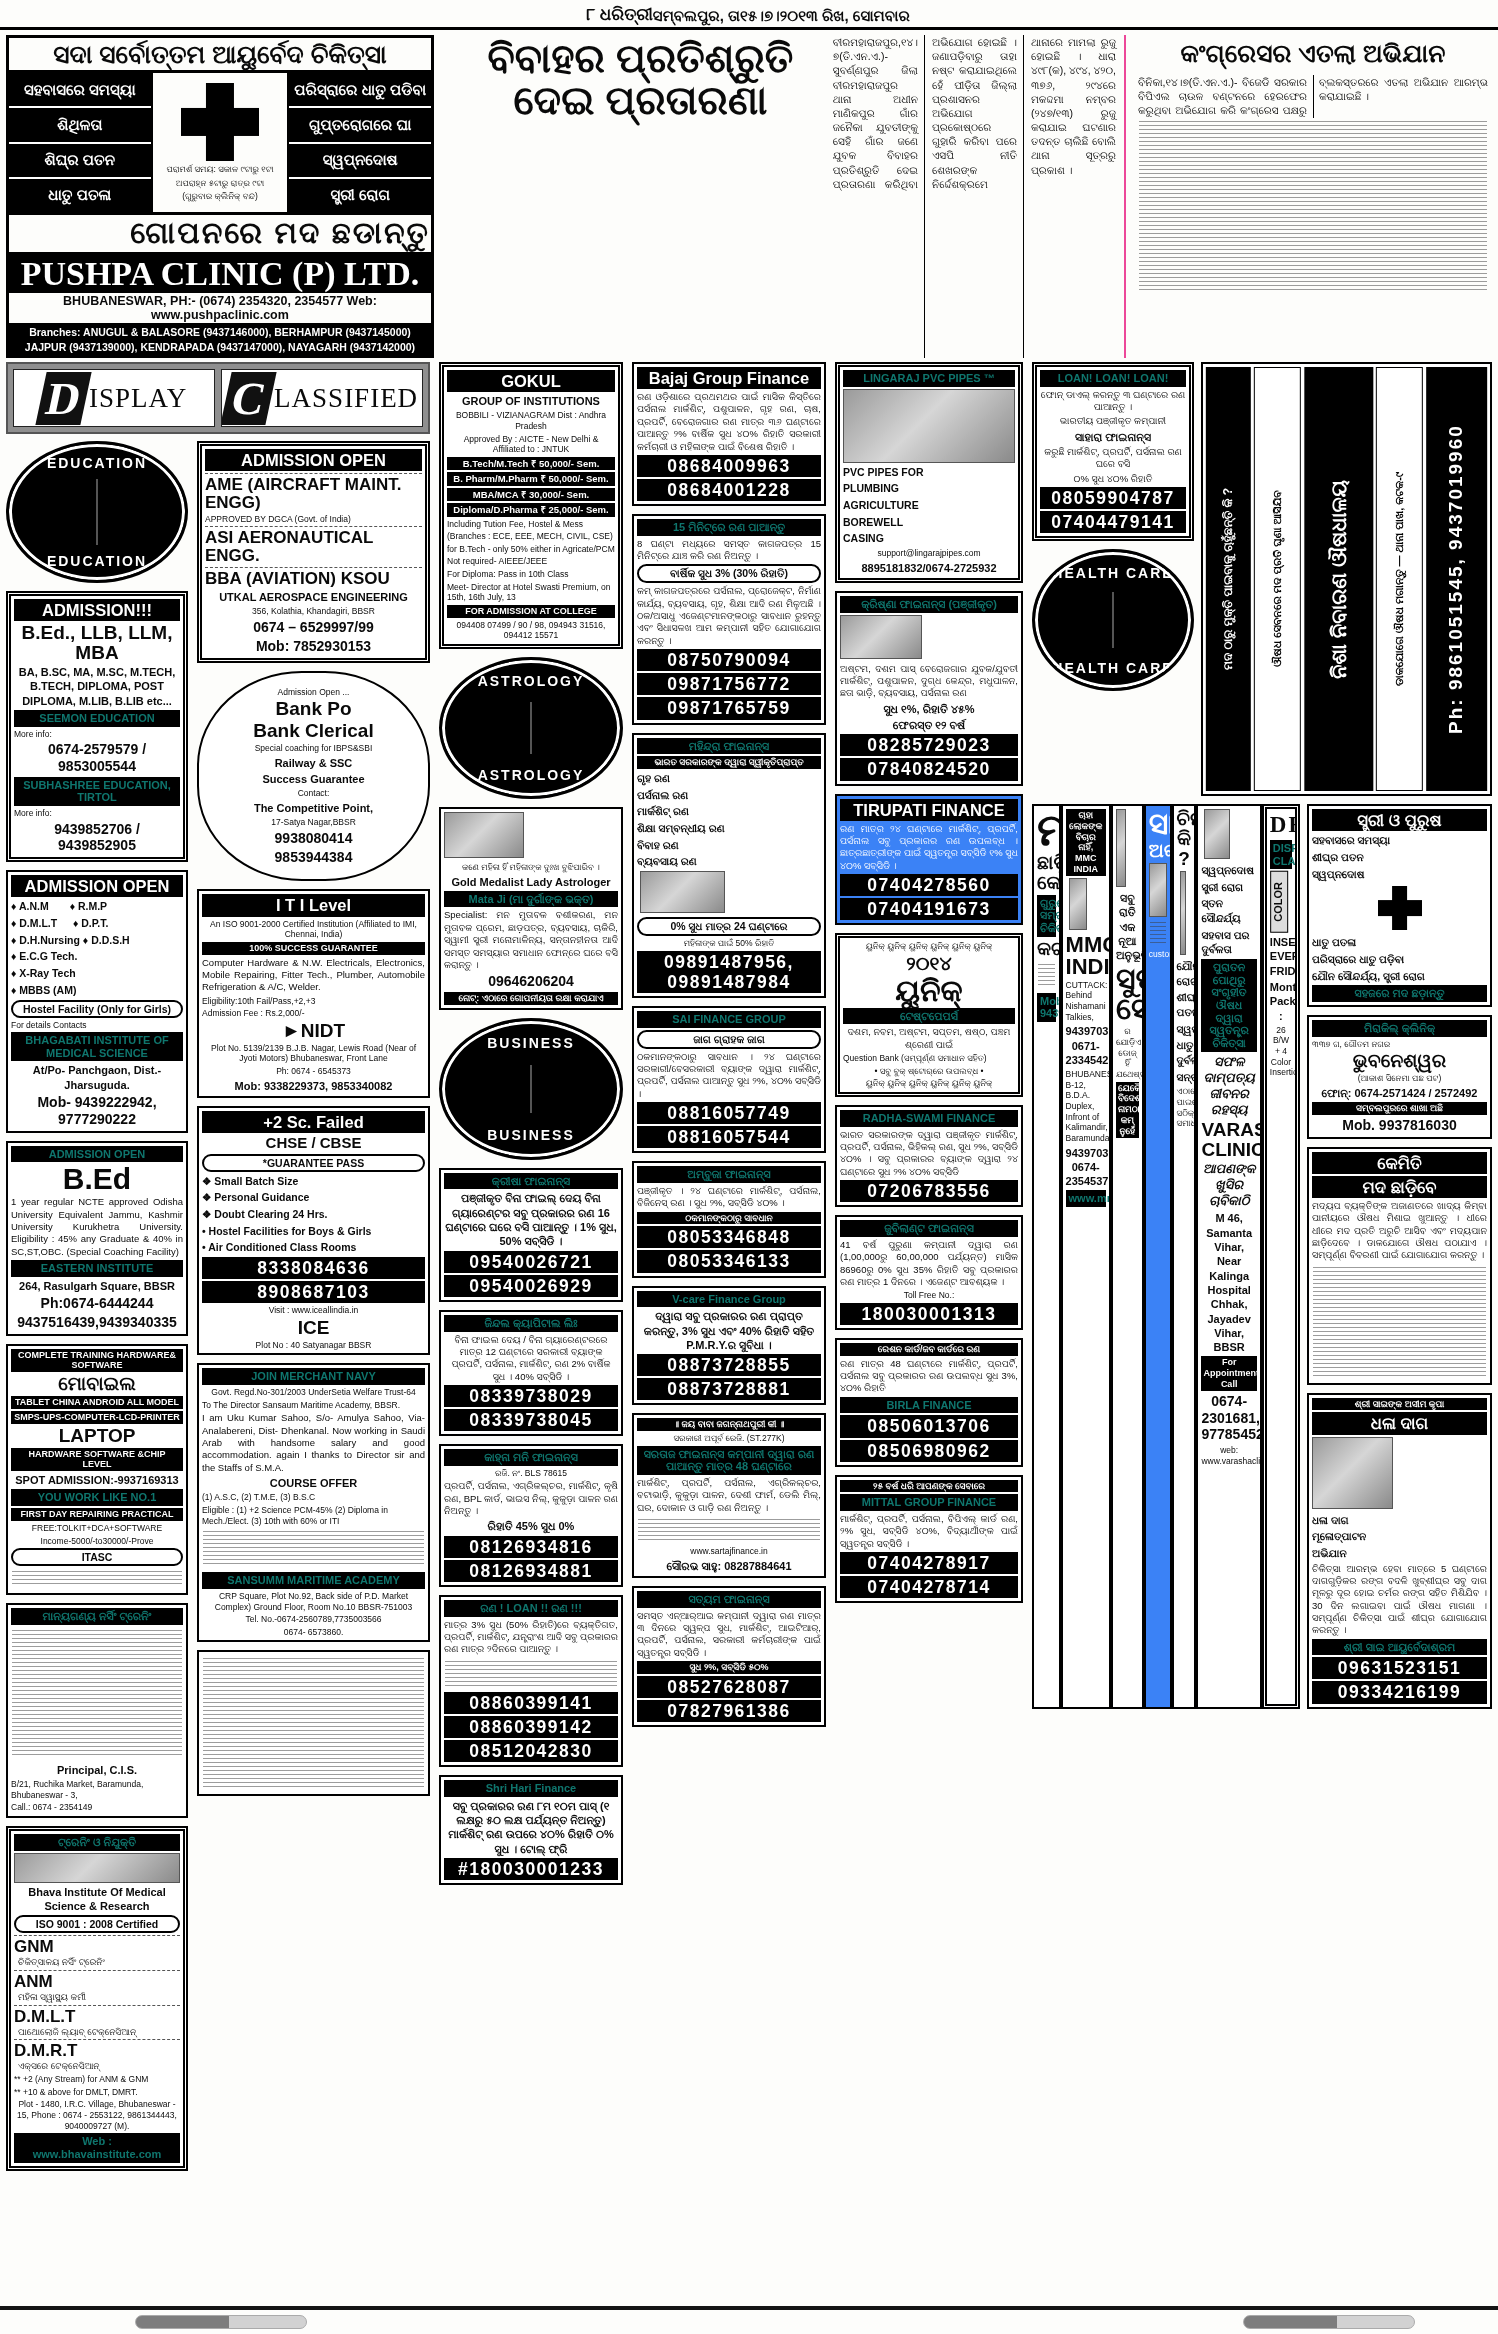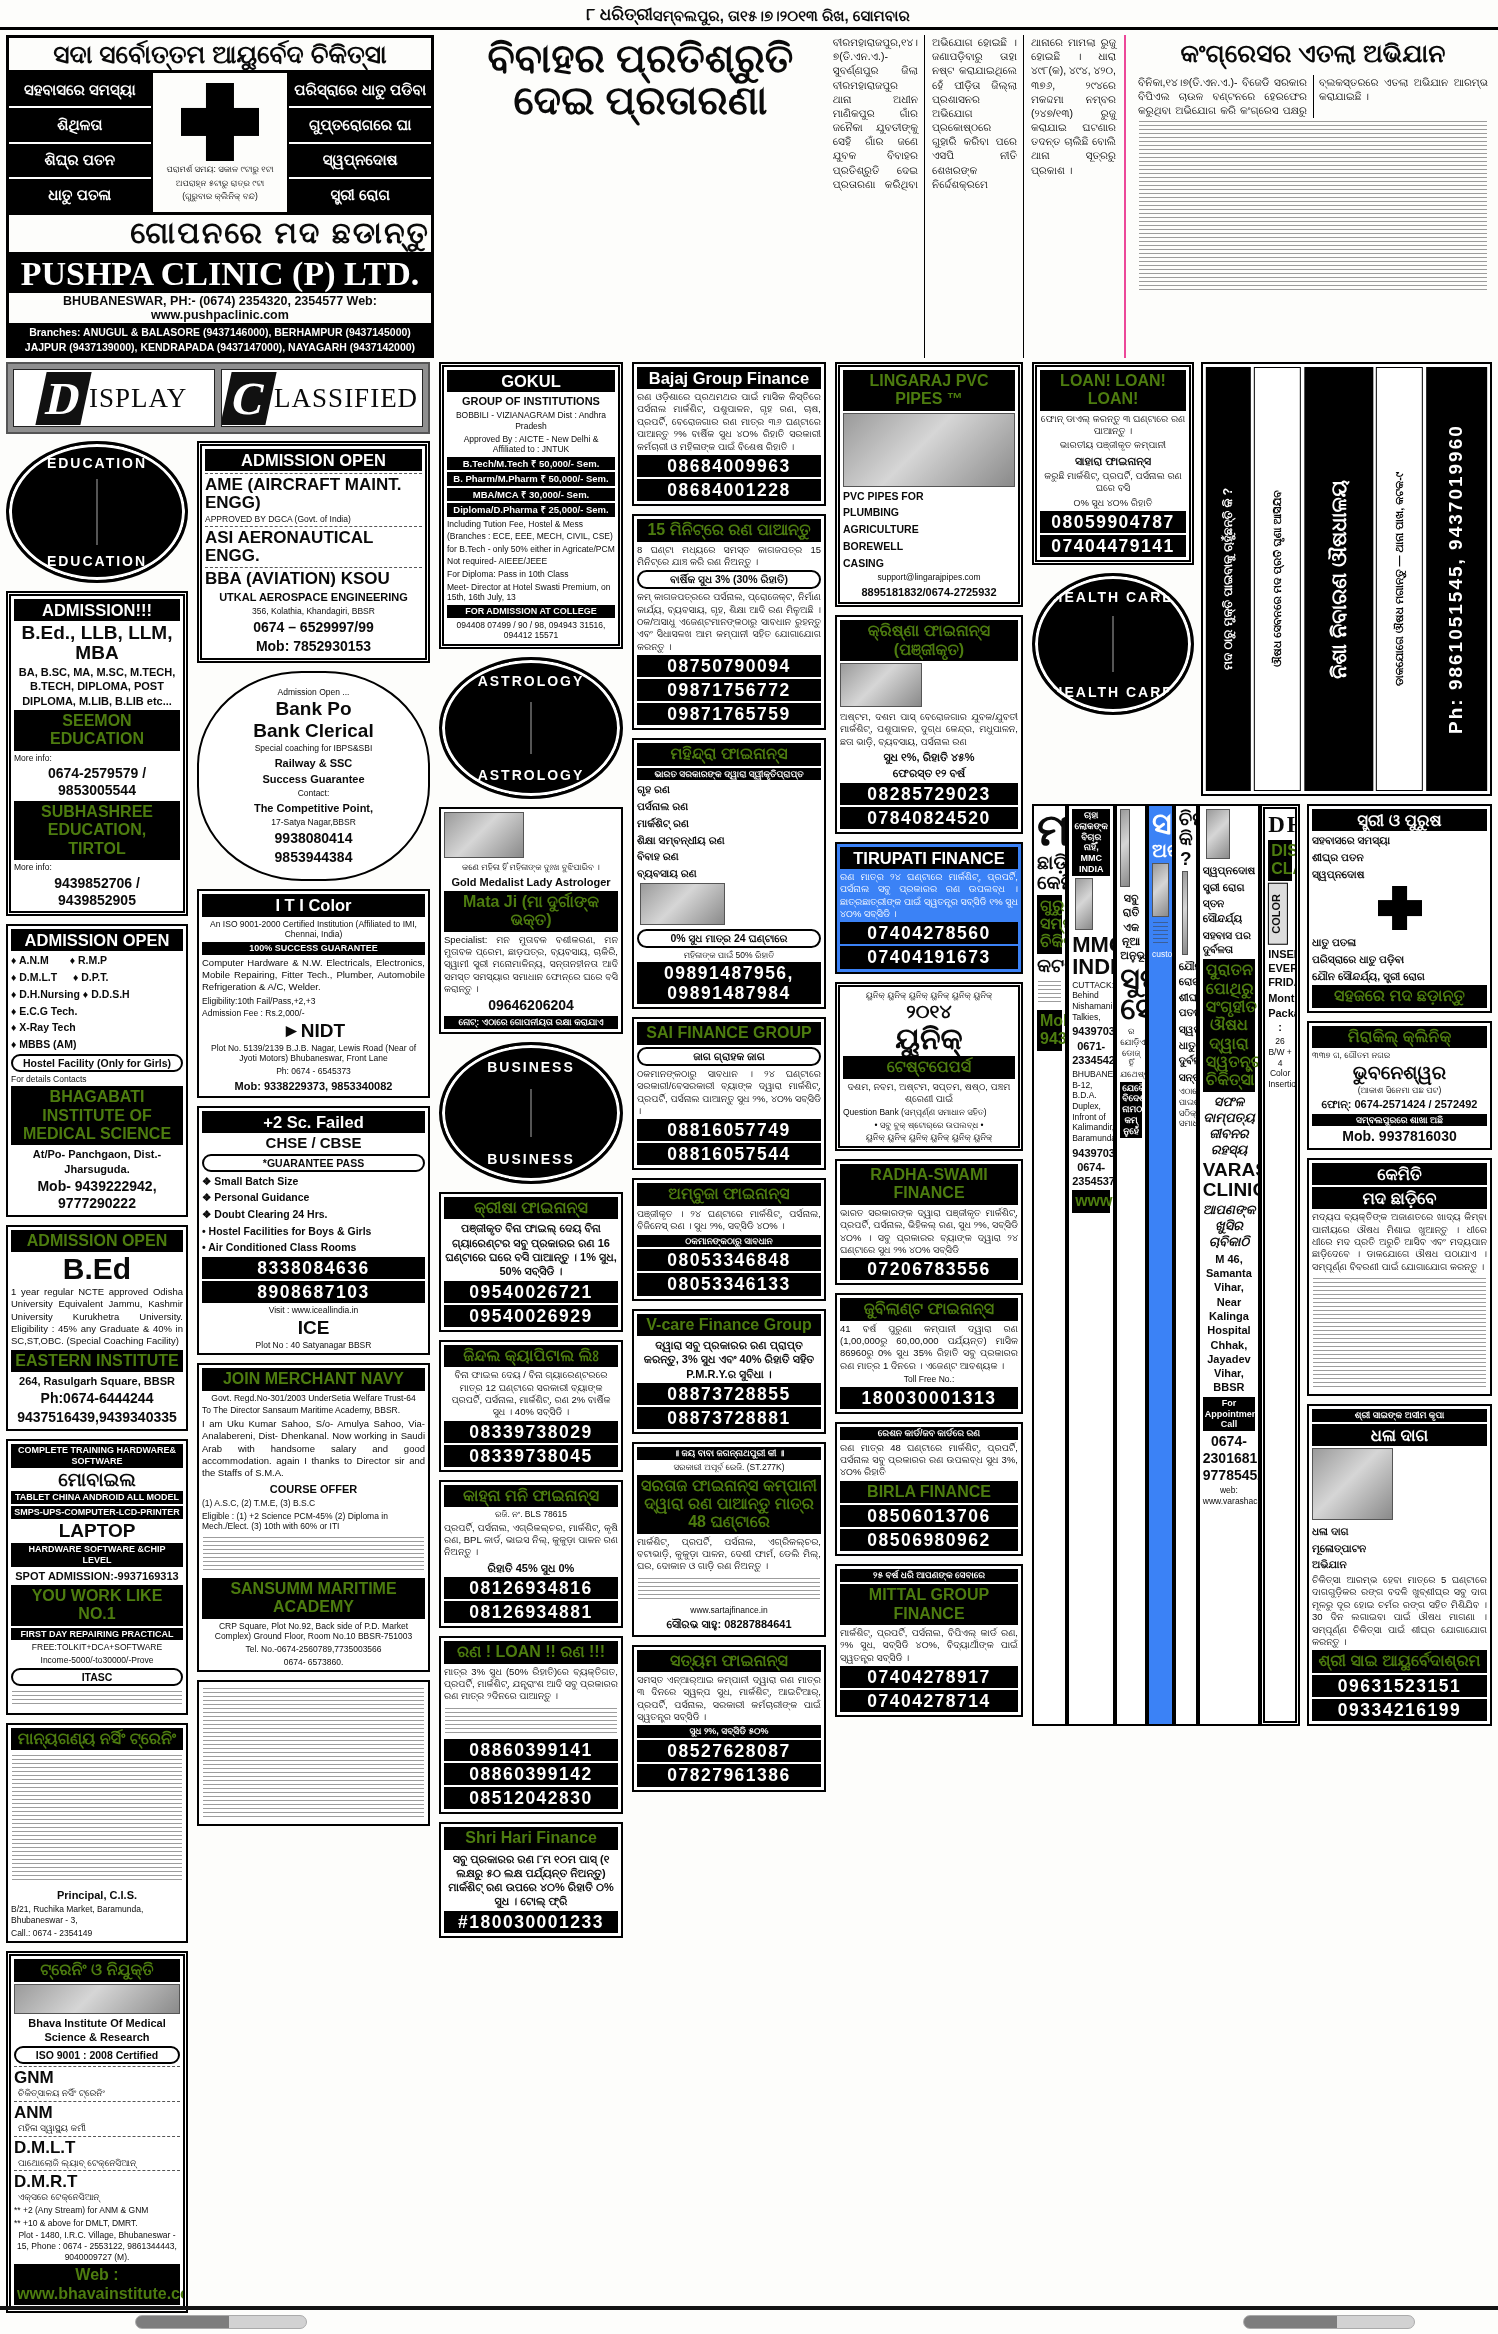--- a/index.html
+++ b/index.html
@@ -65,21 +65,21 @@
   
   .ad{border:2px solid #000;background:#fff;margin-bottom:8px;padding:3px;display:flex;
       flex-direction:column;gap:2px;overflow:hidden}
   .ad.dbl{border:5px double #000}
   .ad.inv{background:#3b82f6;color:#fff}
   .ad.inv .b-body,.ad.inv .b-bodyc{color:#fff}
   .ad.logoad{background:#000;color:#fff;border-radius:50%;min-height:142px;align-items:center;
              justify-content:space-around;padding:8px 4px;box-shadow:inset 0 0 0 3px #fff;border:3px solid #000}
   .ad.rnd{border-radius:45%;padding:14px 8px;align-items:center}
   .ad.vert{flex-direction:row;height:434px;gap:3px;padding:3px}
-  .b-bar{background:#000;color:#4d7c0f;font-weight:bold;text-align:center;padding:2px 3px;font-size:16px;line-height:1.15}
+  .b-bar{background:#000;color:#0f766e;font-weight:bold;text-align:center;padding:2px 3px;font-size:11px;line-height:1.15}
   .b-barlg{background:#000;color:#fff;font-weight:bold;text-align:center;padding:2px;font-size:16.5px;line-height:1.1}
   .b-barsm{background:#000;color:#fff;font-weight:bold;text-align:center;padding:1px 2px;font-size:9px;line-height:1.2}
   .b-cell{background:#000;color:#fff;font-weight:bold;text-align:center;font-size:9.5px;padding:1px;line-height:1.2}
   .b-chip{border:2px solid #000;border-radius:12px;font-weight:bold;text-align:center;font-size:10.5px;padding:1px 2px}
   .b-title{font-weight:bold;text-align:center;font-size:15px;line-height:1.1}
   .b-big{font-weight:bold;text-align:center;font-size:19px;line-height:1.05}
   .b-big2{font-weight:bold;text-align:left;font-size:22px;line-height:1}
   .b-huge{font-weight:bold;text-align:center;font-size:30px;line-height:1}
   .b-huge2{font-weight:bold;text-align:center;font-size:44px;line-height:.95}
   .b-body{font-size:9.5px;text-align:justify;line-height:1.3}
@@ -282,21 +282,21 @@
             <div class="b-small">Special coaching for IBPS&amp;SBI</div>
             <div class="b-bodyb">Railway &amp; SSC</div>
             <div class="b-bodyb">Success Guarantee</div>
             <div class="b-small">Contact:</div>
             <div class="b-bodyb">The Competitive Point,</div>
             <div class="b-small">17-Satya Nagar,BBSR</div>
             <div class="b-phonew">9938080414</div>
             <div class="b-phonew">9853944384</div>
           </div>
           <div class="ad">
-            <div class="b-barlg">I T I  Color</div>
+            <div class="b-barlg">I T I  Level</div>
             <div class="b-small">An ISO 9001-2000 Certified Institution (Affiliated to IMI, Chennai, India)</div>
             <div class="b-barsm">100% SUCCESS GUARANTEE</div>
             <div class="b-body">Computer Hardware &amp; N.W. Electricals, Electronics, Mobile Repairing, Fitter Tech., Plumber, Automobile Refrigeration &amp; A/C, Welder.</div>
             <div class="b-smalll">Eligibility:10th Fail/Pass,+2,+3</div>
             <div class="b-smalll">Admission Fee : Rs.2,000/-</div>
             <div class="b-big">►NIDT</div>
             <div class="b-small">Plot No. 5139/2139 B.J.B. Nagar, Lewis Road (Near of Jyoti Motors) Bhubaneswar, Front Lane</div>
             <div class="b-small">Ph: 0674 - 6545373</div>
             <div class="b-bodyb">Mob: 9338229373, 9853340082</div>
           </div>

